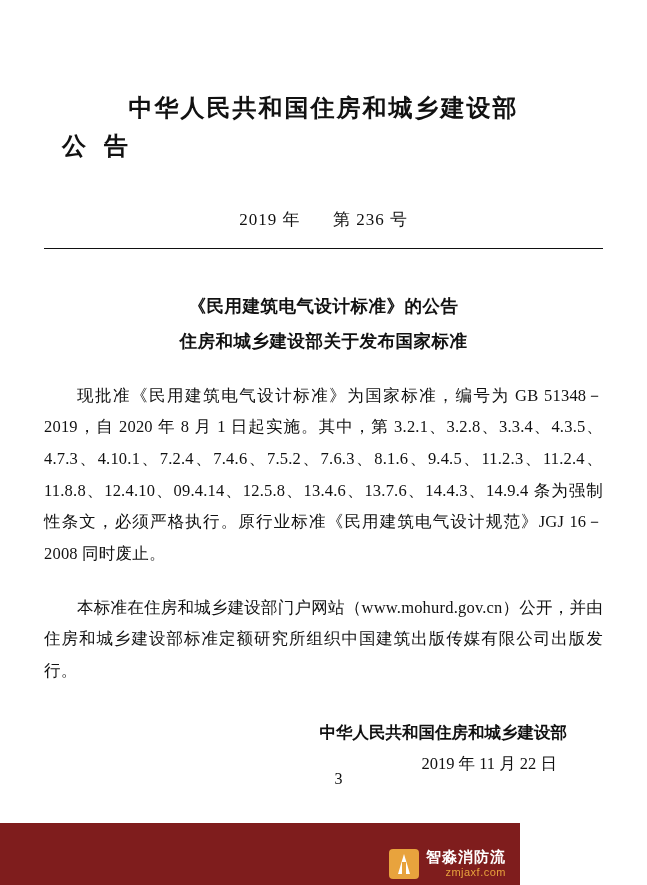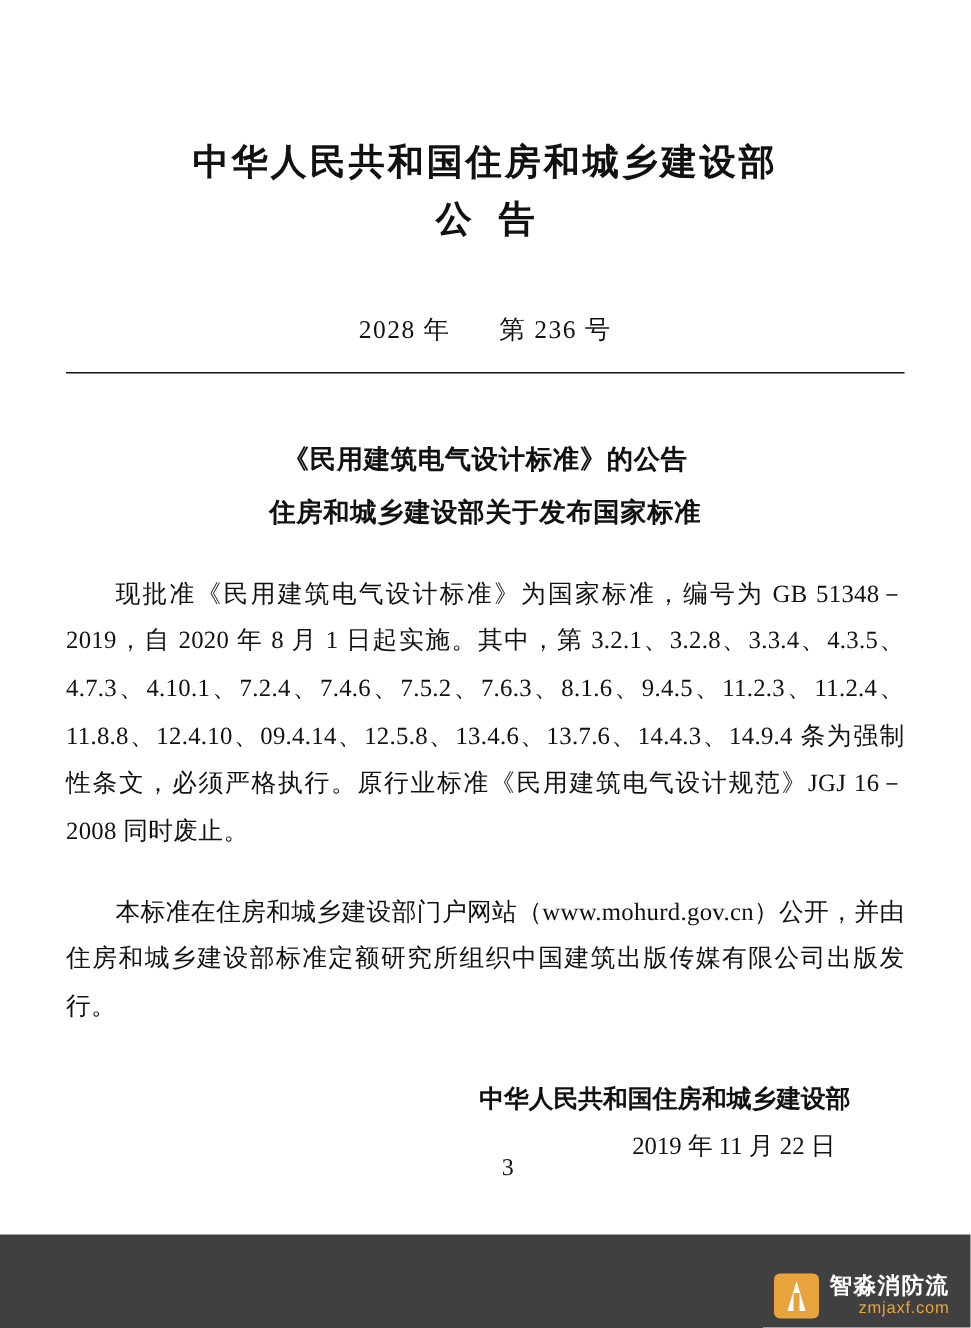--- a/index.html
+++ b/index.html
@@ -33,21 +33,21 @@
   .issuer {
     margin-top: 92px;
     text-align: center;
     font-size: 24px;
     font-weight: bold;
     letter-spacing: 2px;
     line-height: 1.35;
     font-family: "DejaVu Serif", "Liberation Serif", serif;
   }
   .doc-kind {
-    text-align: center;
+    text-align: left;
     font-size: 24px;
     font-weight: bold;
     letter-spacing: 18px;
     margin-top: 6px;
     padding-left: 18px;
     font-family: Liberation Mono, monospace;
   }
   .doc-number {
     text-align: center;
     font-size: 17px;
@@ -101,23 +101,23 @@
     width: 647px;
     text-align: center;
     font-size: 16px;
     padding-left: 30px;
     box-sizing: border-box;
   }
   .footer-band {
     position: absolute;
     left: 0;
     bottom: 0;
-    width: 647px;
+    width: 520px;
     height: 62px;
-    background: #404040;
+    background: #7f1d1d;
   }
   .wm {
     position: absolute;
     right: 14px;
     bottom: 6px;
     display: flex;
     align-items: center;
     gap: 7px;
   }
   .wm-logo {
@@ -174,21 +174,21 @@
 
 <div class="page">
 
   <div class="doc-body">
 
     <div class="issuer">中华人民共和国住房和城乡建设部</div>
 
     <div class="doc-kind">公告</div>
 
     <div class="doc-number">
-      <span>2028 年</span>
+      <span>2019 年</span>
       <span class="gap"></span>
       <span>第 236 号</span>
     </div>
 
     <div class="rule"></div>
 
     <div class="title-block">
       <div>《民用建筑电气设计标准》的公告</div>
       <div>住房和城乡建设部关于发布国家标准</div>
     </div>

